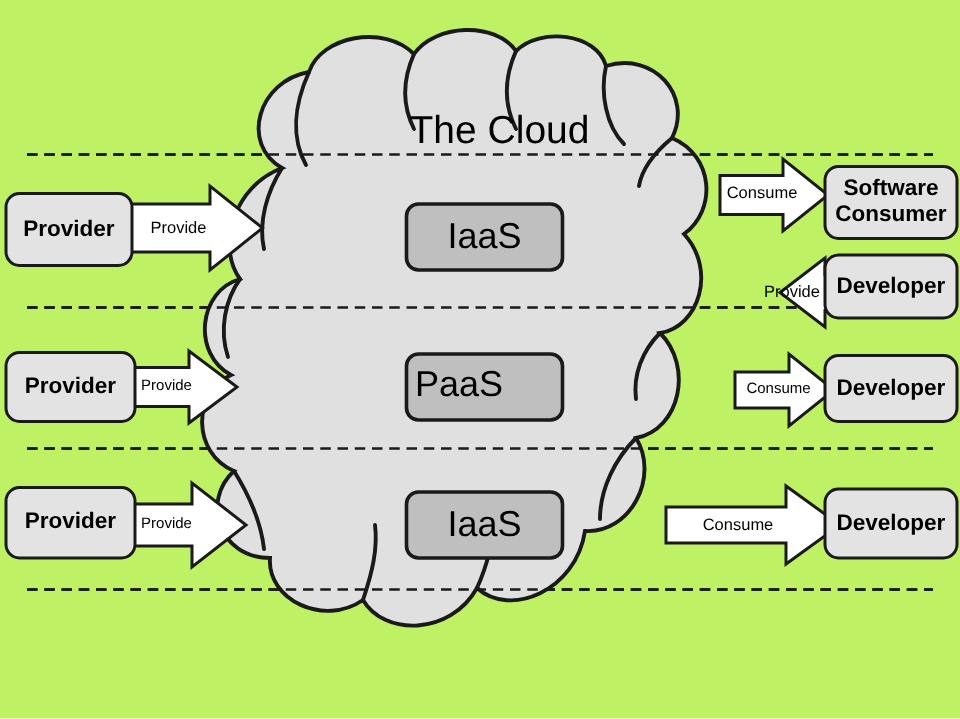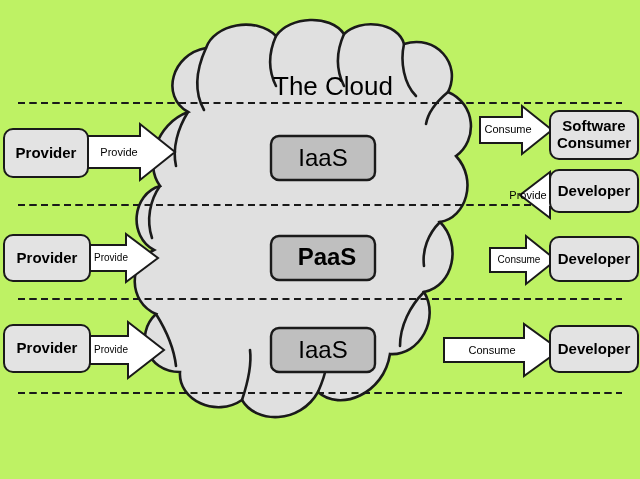--- a/index.html
+++ b/index.html
@@ -150,21 +150,21 @@
     <g>
       <rect class="servicerect" x="271" y="136" width="104" height="44" rx="8" ry="8"></rect>
       <rect class="servicerect" x="271" y="236" width="104" height="44" rx="8" ry="8"></rect>
       <rect class="servicerect" x="271" y="328" width="104" height="44" rx="8" ry="8"></rect>
     </g>
   </svg>
 
   <div class="lbl lbl-cloud" style="left:253px; top:72px; width:160px; height:30px;">The Cloud</div>
 
   <div class="lbl lbl-service" style="left:271px; top:136px; width:104px; height:44px;">IaaS</div>
-  <div class="lbl lbl-service" style="left:275px; top:236px; width:104px; height:42px;font-weight:bold;">PaaS</div>
+  <div class="lbl lbl-service" style="left:254px; top:236px; width:104px; height:42px;">PaaS</div>
   <div class="lbl lbl-service" style="left:271px; top:328px; width:104px; height:44px;">IaaS</div>
 
   <div class="lbl lbl-box" style="left:4px; top:129px; width:84px; height:48px;">Provider</div>
   <div class="lbl lbl-box" style="left:4px; top:235px; width:86px; height:46px;">Provider</div>
   <div class="lbl lbl-box" style="left:4px; top:325px; width:86px; height:47px;">Provider</div>
 
   <div class="lbl lbl-arrow-sm" style="left:92px; top:140px; width:54px; height:24px;">Provide</div>
   <div class="lbl lbl-arrow-xs" style="left:90px; top:247px; width:42px; height:22px;">Provide</div>
   <div class="lbl lbl-arrow-xs" style="left:90px; top:339px; width:42px; height:22px;">Provide</div>
 

